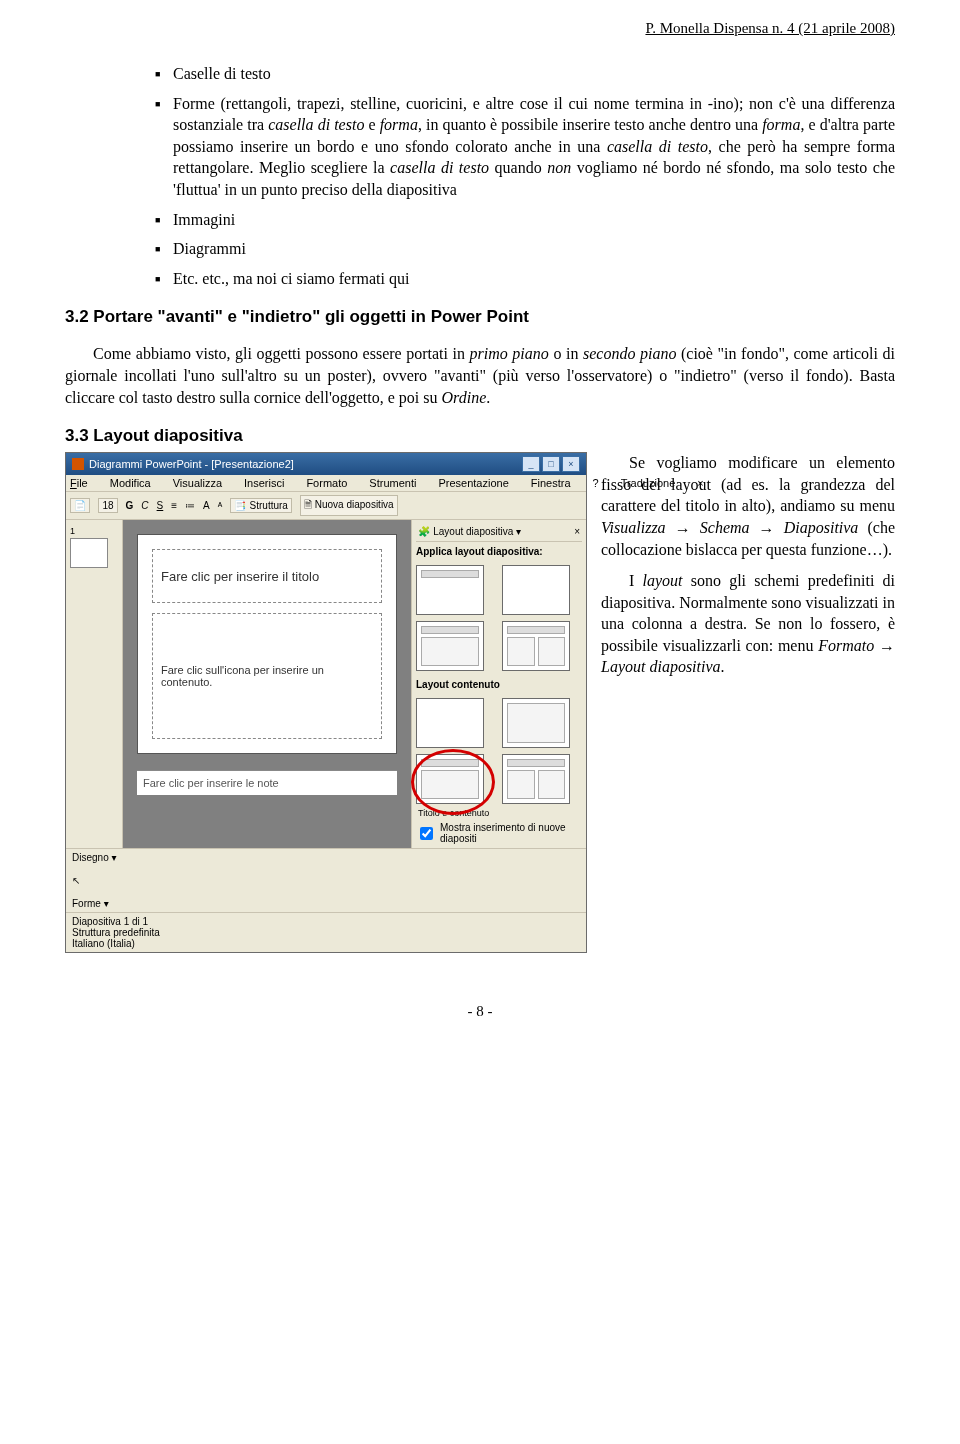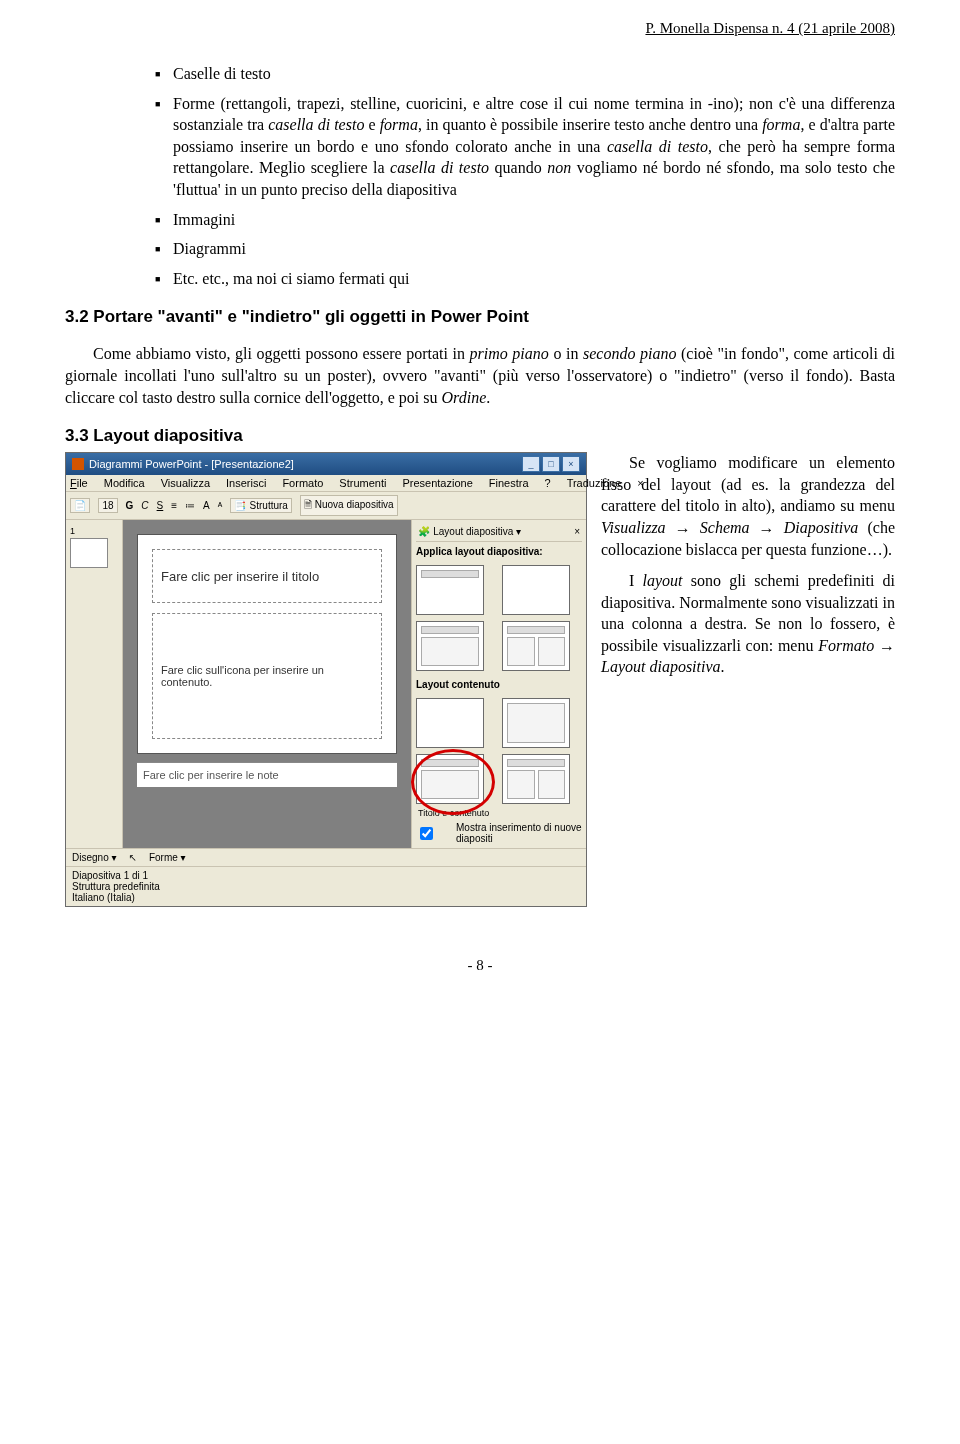--- a/index.html
+++ b/index.html
@@ -94,21 +94,21 @@
     width: 16px; height: 14px;
     background: #d6e4f5;
     border: 1px solid #3a6ea5;
     display: flex; align-items: center; justify-content: center;
     font-size: 9px; color:#1f4d82;
   }
   .pp-menubar {
     background: #ece9d8;
     padding: 2px 4px;
     display: flex;
-    gap: 16px;
+    gap: 22px;
     border-bottom: 1px solid #c9c3b1;
   }
   .pp-menubar span { cursor: default; }
   .pp-menubar .u { text-decoration: underline; }
   .pp-toolbar {
     background: #ece9d8;
     padding: 3px 4px;
     display: flex;
     gap: 8px;
     align-items: center;
@@ -135,20 +135,21 @@
     background: #fff; border: 1px solid #888;
     font-size: 8px;
     display:flex; align-items:center; justify-content:center;
   }
   .thumb-num { font-size: 9px; margin-bottom: 2px; }
   .pp-slide-area {
     flex: 1;
     padding: 14px;
     display: flex;
     flex-direction: column;
+    gap: 8px;
   }
   .pp-slide {
     background: #fff;
     border: 1px solid #555;
     height: 220px;
     padding: 14px;
     box-sizing: border-box;
     display: flex;
     flex-direction: column;
     gap: 10px;
@@ -204,28 +205,29 @@
   .lay-box { flex:1; border:1px solid #aaa; background:#f4f4f4; }
   .circled { position: relative; }
   .circled::after {
     content: "";
     position: absolute;
     left: -6px; top: -6px;
     width: 78px; height: 60px;
     border: 3px solid #d40000;
     border-radius: 50%;
   }
-  .pp-checkbox { display:flex; gap:20px; align-items:center; padding-top:4px; }
+  .pp-checkbox { display:flex; gap:4px; align-items:center; padding-top:4px; }
   .pp-draw {
     background: #ece9d8;
     border-top: 1px solid #c9c3b1;
     padding: 3px 6px;
     display: flex;
     gap: 12px;
     font-size: 10px;
+    flex-direction: column;
   }
   .pp-status {
     background: #ece9d8;
     border-top: 1px solid #c9c3b1;
     padding: 3px 6px;
     display: flex;
     justify-content: space-between;
     font-size: 10px;
     flex-direction: column;
   }

